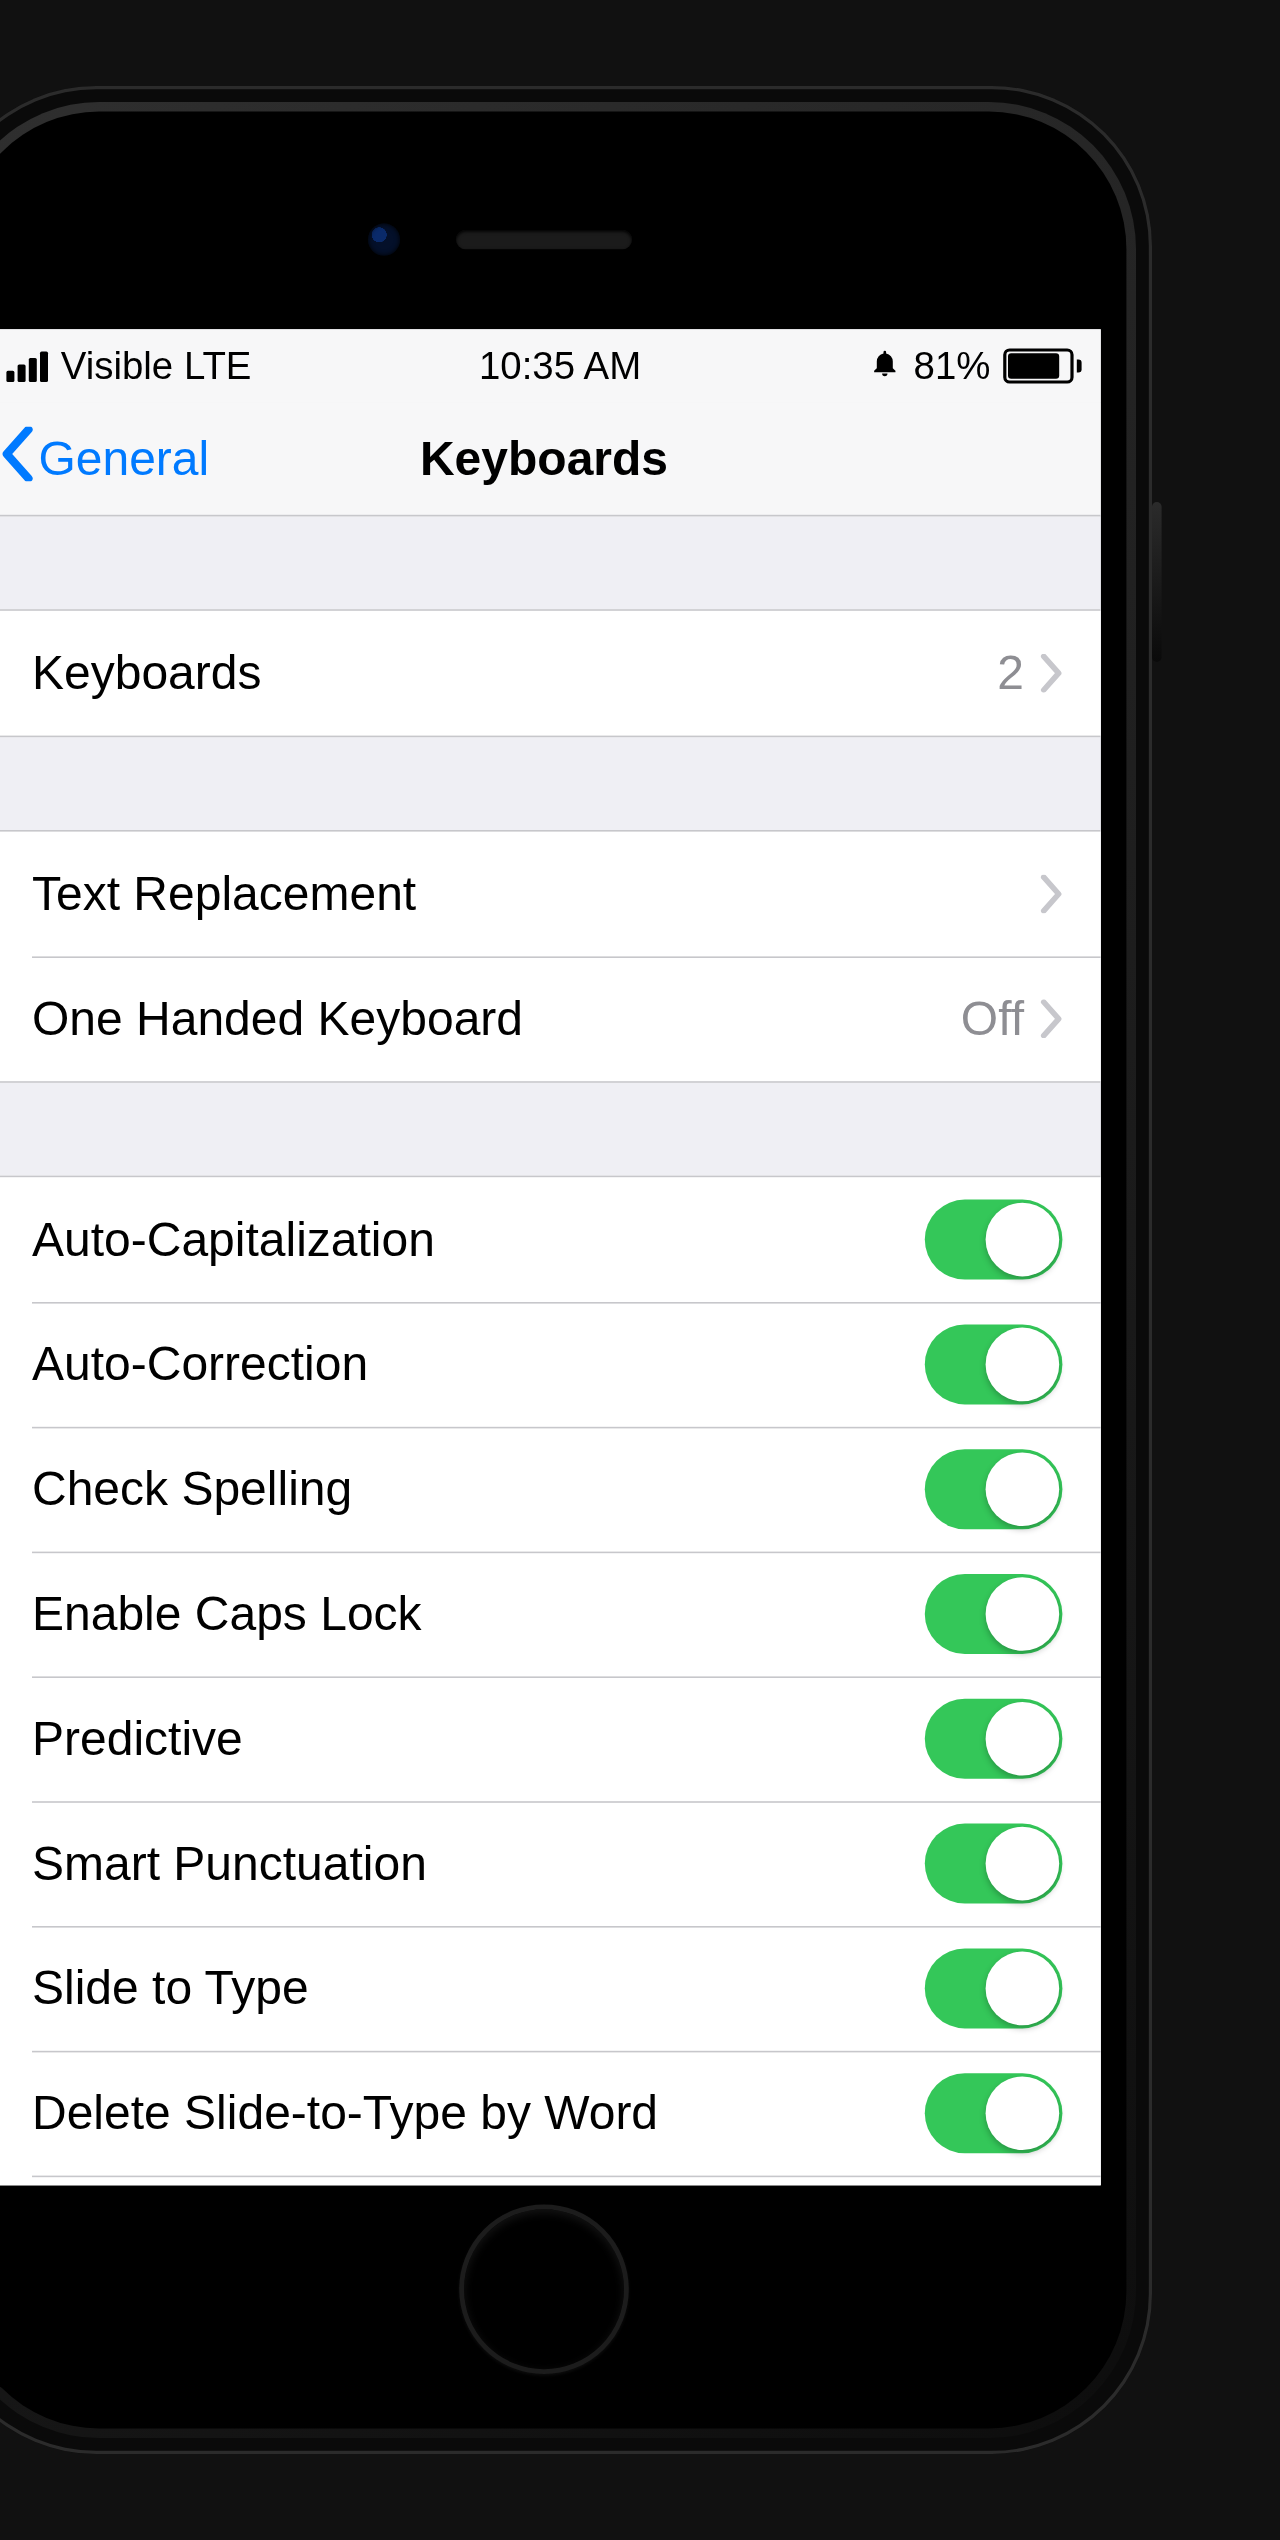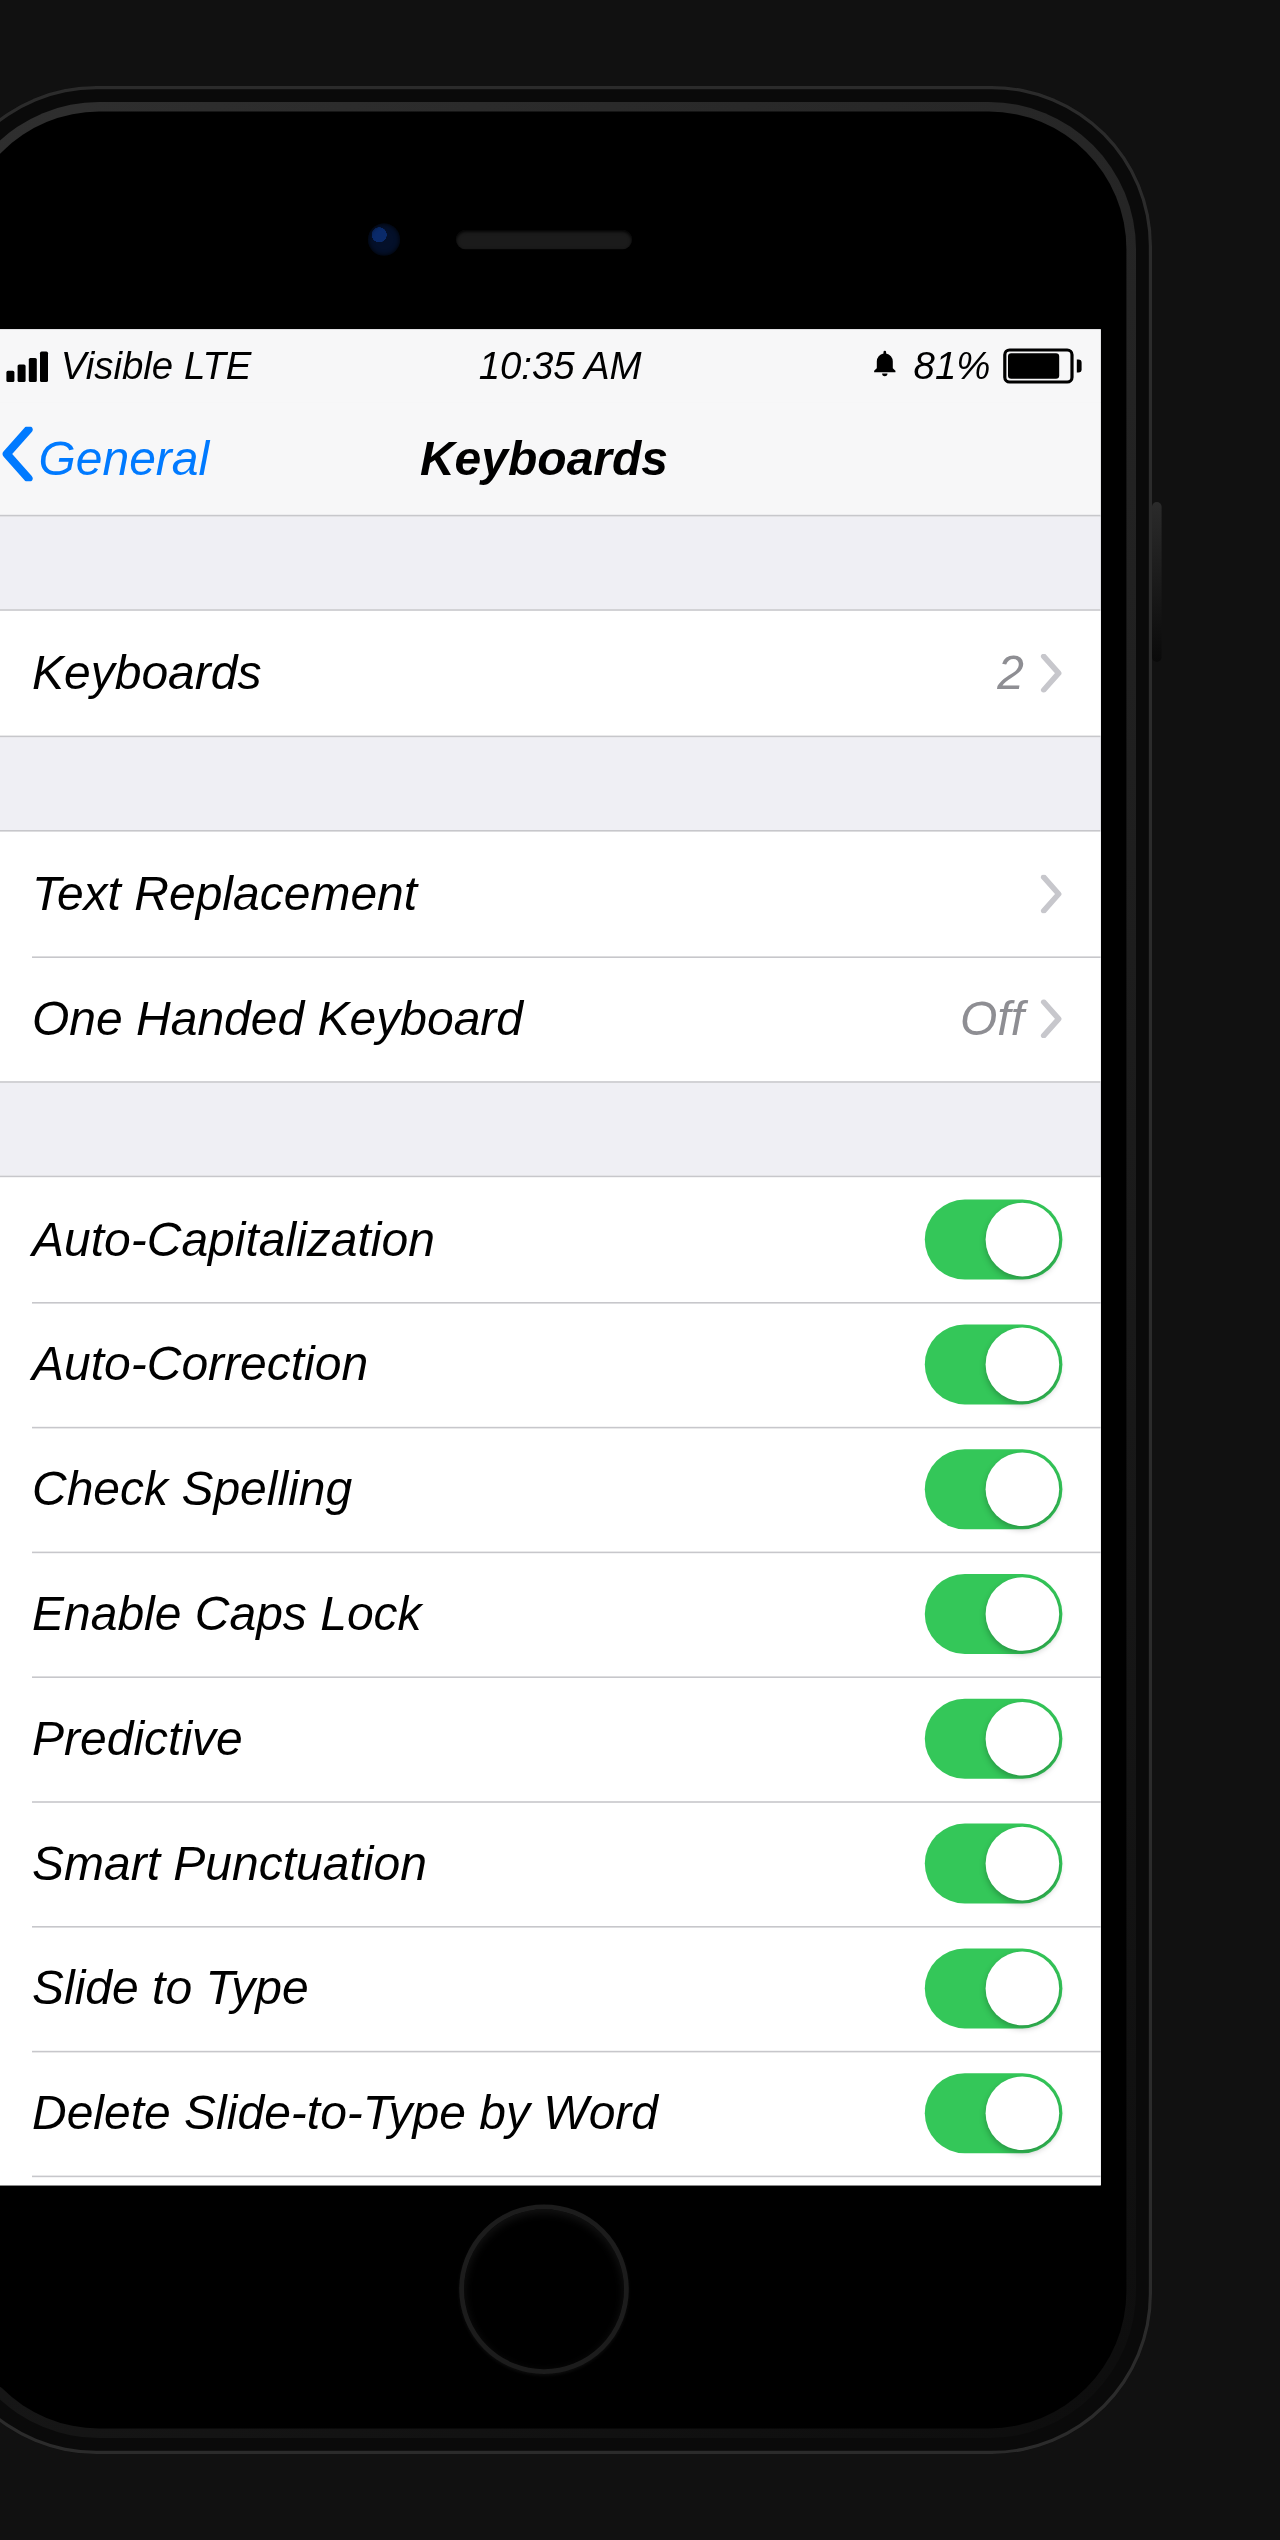--- a/index.html
+++ b/index.html
@@ -1,16 +1,16 @@
 <!DOCTYPE html>
 <html><head>
 <meta charset="utf-8">
 <style>
   html,body{margin:0;padding:0;background:#111;font-family:-apple-system,Helvetica,Arial,sans-serif;}
-  .stage{width:1088px;height:2540px;background:#111;position:relative;font-style:italic;}
+  .stage{width:1088px;height:2540px;background:#111;position:relative;}
   .phone{position:absolute;left:50%;top:50%;transform:translate(-50%,-50%) scale(1.6);width:760px;}
   
   .frame-outer{background:#0a0a0a;border-radius:100px;padding:10px;box-shadow:0 0 0 2px #2b2b2b inset;}
   .frame-mid{background:linear-gradient(145deg,#2f2f2f,#0d0d0d);border-radius:92px;padding:6px;}
   .frame-inner{background:#000;border-radius:86px;padding:16px 16px 22px;position:relative;}
   .side-btn{position:absolute;background:linear-gradient(#2b2b2b,#0a0a0a);border-radius:4px;}
   .sb-mute{left:-6px;top:180px;width:6px;height:40px;}
   .sb-vol1{left:-6px;top:260px;width:6px;height:80px;}
   .sb-vol2{left:-6px;top:360px;width:6px;height:80px;}
   .sb-pwr{right:-6px;top:260px;width:6px;height:100px;}

